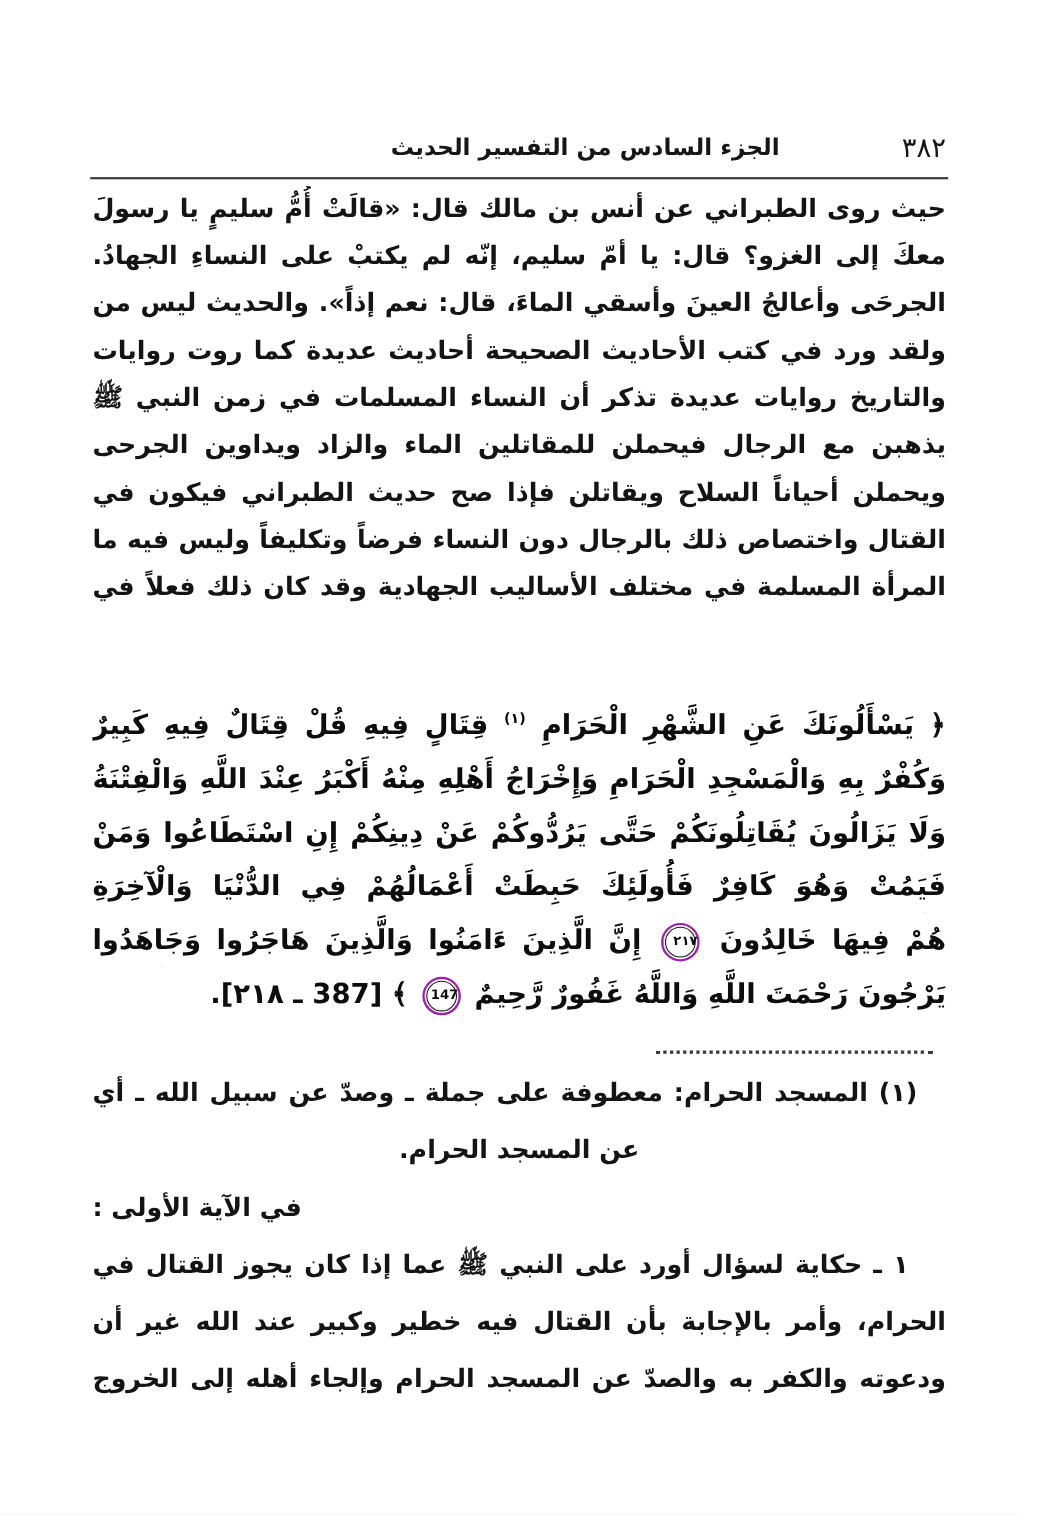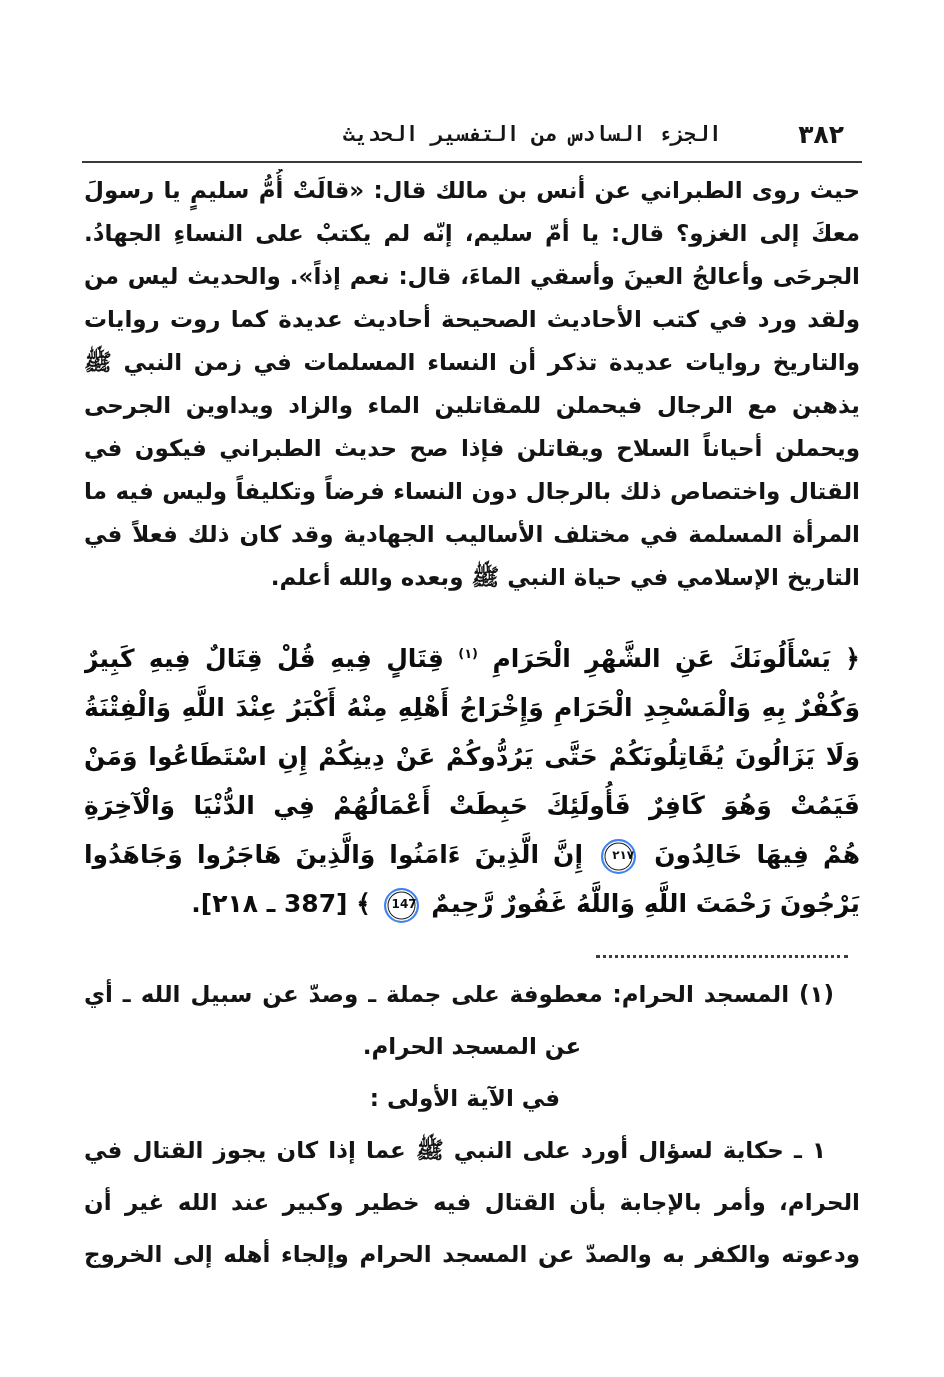--- a/index.html
+++ b/index.html
@@ -10,25 +10,25 @@
     color:#111;
     font-family:"DejaVu Sans", sans-serif;
     direction:rtl;
     overflow:hidden;
     margin:0 auto;
   }
   
   .header-title{
     position:absolute;top:122px;left:0;right:0;
     text-align:center;padding-left:120px;
-    font-size:21px;font-weight:bold;color:#161616;font-family:Liberation Mono, monospace;
+    font-size:21px;font-weight:bold;color:#161616;
   }
   .page-number{
-    position:absolute;top:120px;right:100px;
-    font-size:25px;font-weight:bold;color:#161616;
+    position:absolute;top:120px;right:84px;
+    font-size:25px;font-weight:normal;color:#161616;
     letter-spacing:2px;
   }
   .header-rule{
     position:absolute;top:161px;left:82px;right:82px;
     height:2px;background:#3a3a3a;
   }
   
   .body-para{
     position:absolute;top:169px;right:84px;left:84px;
     font-size:23px;font-weight:bold;color:#141414;
@@ -49,42 +49,42 @@
     text-align:justify;text-align-last:justify;
     overflow:hidden;
   }
   .verse-line.no-stretch{text-align-last:right;}
   .fn-ref{
     font-size:13px;vertical-align:super;font-weight:bold;
     letter-spacing:1px;line-height:0;
   }
   .ayah-num{
     display:inline-block;width:31px;height:31px;line-height:29px;
-    border:2px solid #3b82f6;border-radius:50%;
+    border:2px solid #a21caf;border-radius:50%;
     font-size:12px;font-weight:bold;text-align:center;
     vertical-align:middle;margin:0 4px;
     box-shadow:0 0 0 1.5px #fff inset,0 0 0 2.5px #1c1c1c inset;
   }
   .ornament{font-weight:bold;}
   
   .fn-separator{
     position:absolute;top:955px;right:96px;width:252px;height:0;
     border-top:3px dotted #3c3c3c;
   }
   .footnotes{
     position:absolute;top:968px;right:84px;left:84px;
     font-size:23px;font-weight:bold;color:#141414;
   }
   .fn-line{
     height:52px;line-height:52px;
     overflow:hidden;
   }
   .fn-note-l1{text-align:justify;text-align-last:justify;padding-right:26px;}
   .fn-note-l2{text-align:center;}
-  .fn-heading{text-align:center;padding-right:14px;}
+  .fn-heading{text-align:left;padding-right:14px;}
   .point-list .fn-line{text-align:justify;text-align-last:justify;}
   .point-list .fn-line:first-child{padding-right:34px;}
 </style>
 </head>
 <body>
 
 <div class="page">
 
   <div class="header-title">الجزء السادس من التفسير الحديث</div>
   <div class="page-number">٣٨٢</div>
@@ -93,21 +93,20 @@
   <div class="body-para">
       <div class="para-line">حيث روى الطبراني عن أنس بن مالك قال: «قالَتْ أُمُّ سليمٍ يا رسولَ الله آخرجُ</div>
       <div class="para-line">معكَ إلى الغزو؟ قال: يا أمّ سليم، إنّه لم يكتبْ على النساءِ الجهادُ. قالتْ: أداوي</div>
       <div class="para-line">الجرحَى وأعالجُ العينَ وأسقي الماءَ، قال: نعم إذاً». والحديث ليس من الصحاح</div>
       <div class="para-line">ولقد ورد في كتب الأحاديث الصحيحة أحاديث عديدة كما روت روايات السيرة</div>
       <div class="para-line">والتاريخ روايات عديدة تذكر أن النساء المسلمات في زمن النبي ﷺ وبعده كن</div>
       <div class="para-line">يذهبن مع الرجال فيحملن للمقاتلين الماء والزاد ويداوين الجرحى والمرضى</div>
       <div class="para-line">ويحملن أحياناً السلاح ويقاتلن فإذا صح حديث الطبراني فيكون في صدد فرضية</div>
       <div class="para-line">القتال واختصاص ذلك بالرجال دون النساء فرضاً وتكليفاً وليس فيه ما يمنع تطوع</div>
       <div class="para-line">المرأة المسلمة في مختلف الأساليب الجهادية وقد كان ذلك فعلاً في مختلف أدوار</div>
-      <div class="para-line">التاريخ الإسلامي في حياة النبي ﷺ وبعده والله أعلم.</div>
     </div>
 
   <div class="verse-block">
     <div class="verse-line">
       <span class="ornament">﴿</span>
       <span>يَسْأَلُونَكَ عَنِ الشَّهْرِ الْحَرَامِ</span>
       <sup class="fn-ref">(١)</sup>
       <span>قِتَالٍ فِيهِ قُلْ قِتَالٌ فِيهِ كَبِيرٌ وَصَدٌّ عَنْ سَبِيلِ اللَّهِ</span>
     </div>
     <div class="verse-line">

